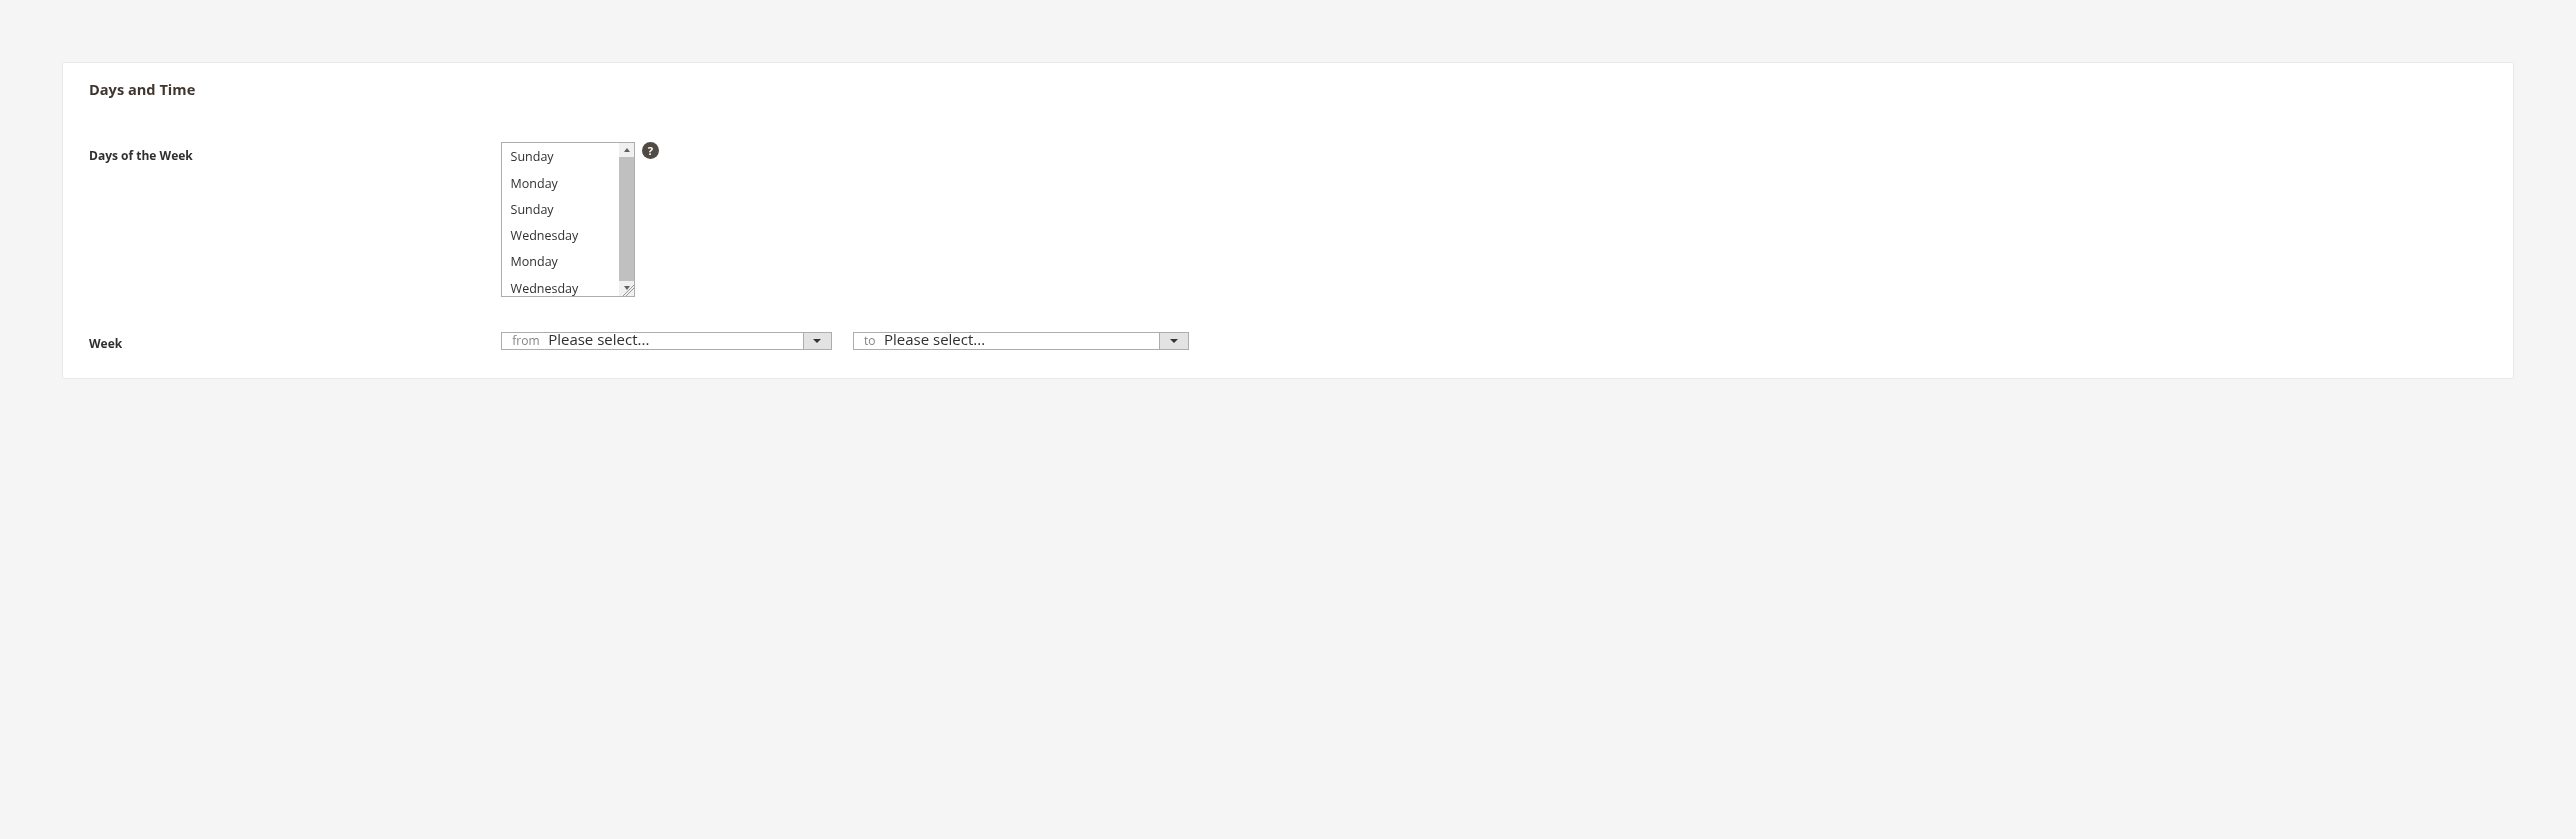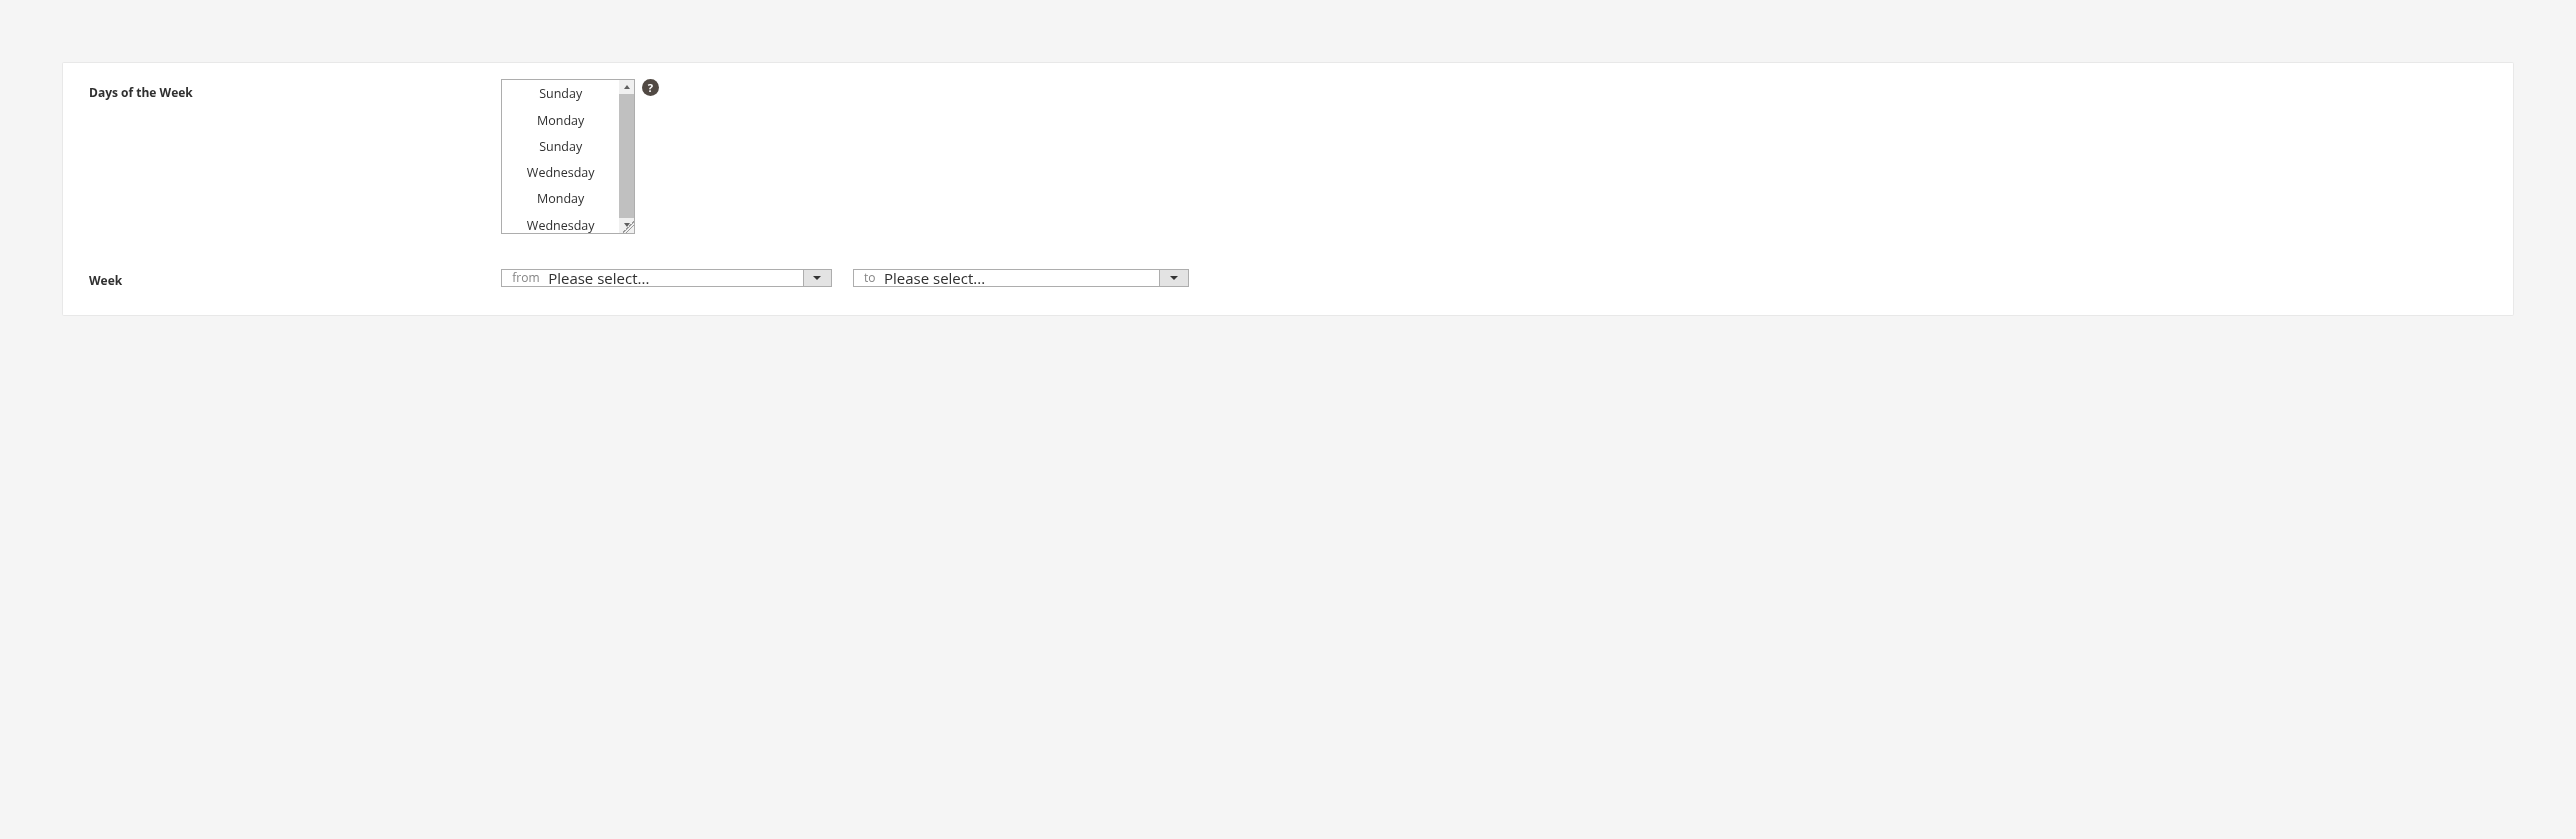--- a/index.html
+++ b/index.html
@@ -54,21 +54,20 @@
       flex: 1;
       overflow: hidden;
       padding-top: 3.4px;
     }
     .ms-option {
       padding: 3.4px 8.6px 6px 8.6px;
       font-size: 12.5px;
       color: #303030;
       cursor: pointer;
       line-height: 1.35;
-      text-align: center;
     }
     .ms-scrollbar {
       width: 14.6px;
       background: #c0c0c0;
       display: flex;
       flex-direction: column;
       border-left: 0;
     }
     .ms-scroll-top, .ms-scroll-bot {
       height: 14.6px;
@@ -119,21 +118,21 @@
       align-items: center;
       margin-bottom: 0;
     }
     .time-controls {
       display: flex;
       align-items: center;
       gap: 20.7px;
     }
     .select-wrap {
       display: flex;
-      align-items: center;
+      align-items: flex-end;
       border: 0.9px solid #adadad;
       height: 18px;
       background: #fff;
     }
     .select-prefix {
       color: #858585;
       font-size: 12px;
       padding: 0 5.2px 0 10.3px;
     }
     .select-value {
@@ -156,20 +155,21 @@
       border-left-width: 4.3px;
       border-right-width: 4.3px;
       border-top-width: 4.3px;
       border-top-color: #333;
     }
   </style>
 </head>
 <body>
 
 <div class="card">
+  <div class="section-title">Days and Time</div>
 
   <div class="form-row">
     <div class="form-label-col">
       <span class="form-label">Days of the Week</span>
     </div>
     <div class="form-control-col">
       <div class="multiselect-wrap">
         <div class="multiselect-options">
           <div class="ms-option">Sunday</div>
           <div class="ms-option">Monday</div>

